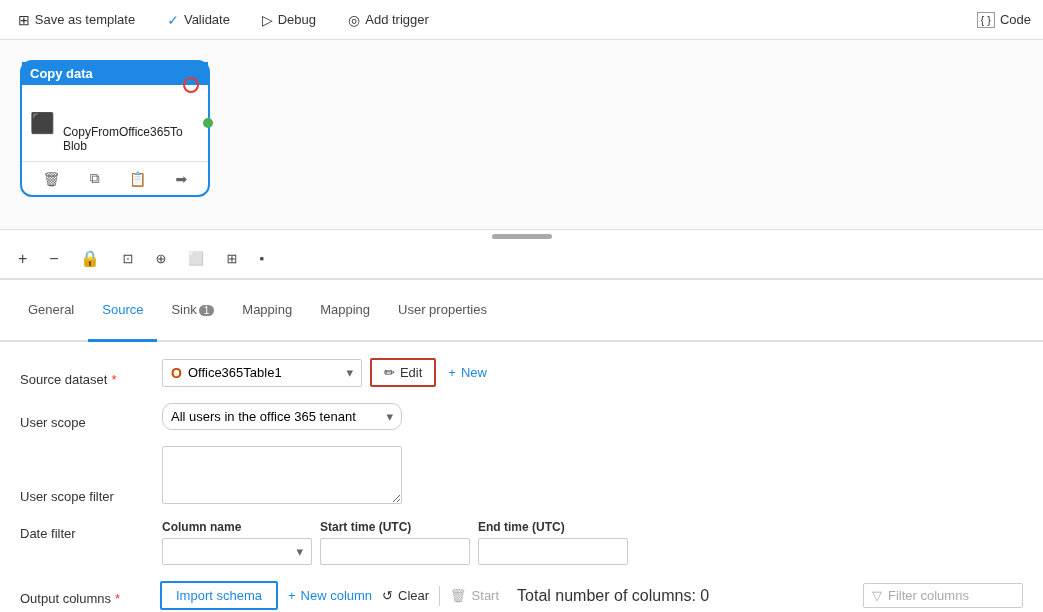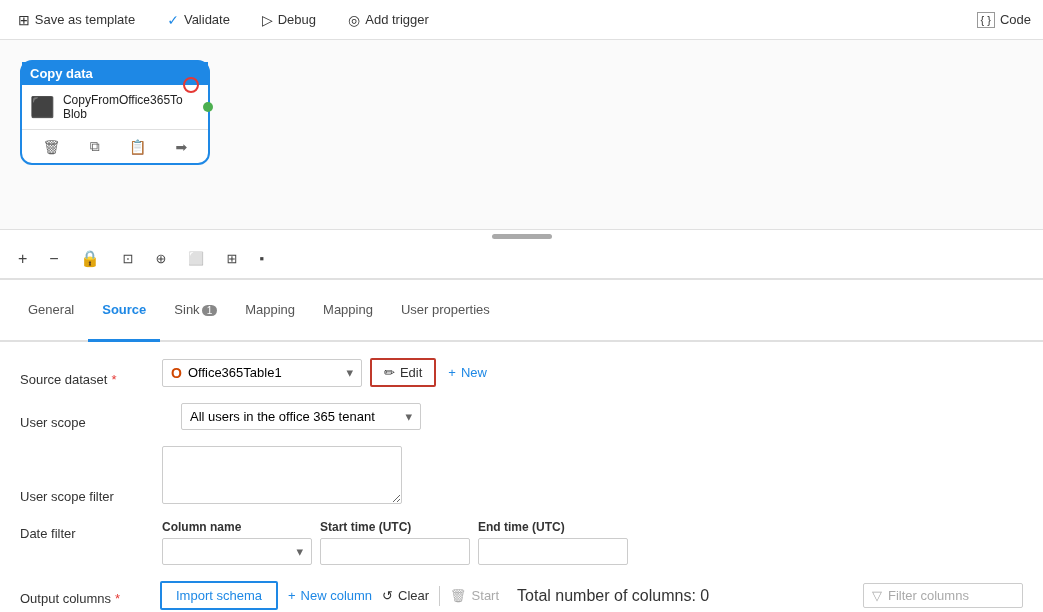--- a/index.html
+++ b/index.html
@@ -31,21 +31,21 @@
       border: 2px solid #1e88e5; background: #fff; width: 190px;
       border-radius: 12px;
     }
     .node-header {
       background: #1e88e5; color: #fff; padding: 4px 8px; font-size: 12px; font-weight: 600;
     }
     .node-body {
       padding: 8px; display: flex; align-items: center; gap: 8px;
     }
     .node-icon { font-size: 20px; color: #555; }
-    .node-title { font-size: 12px; font-weight: 500; color: #222; }
+    .node-title { font-size: 12px; font-weight: 500; color: #222; margin-top: 32px; }
     .node-dot {
       width: 10px; height: 10px; background: #4caf50; border-radius: 50%;
       position: absolute; right: -5px; top: 50%; transform: translateY(-50%);
     }
     .node-actions {
       display: flex; align-items: center; justify-content: space-around;
       border-top: 1px solid #e0e0e0; padding: 6px;
     }
     .node-action-btn { background: none; border: none; cursor: pointer; color: #666; font-size: 14px; padding: 2px 6px; }
     .red-circle {
@@ -64,21 +64,21 @@
 
     
     .tabs {
       display: flex; align-items: center; border-bottom: 2px solid #e0e0e0;
       padding: 0 14px; background: #fff; position: relative;
     }
     .tab {
       padding: 22px 14px; cursor: pointer; color: #555; font-size: 13px;
       border-bottom: 3px solid transparent; margin-bottom: -2px;
     }
-    .tab.active { color: #1e88e5; border-bottom: 3px solid #1e88e5; font-weight: 700; }
+    .tab.active { color: #1e88e5; border-bottom: 3px solid #1e88e5; font-weight: 400; }
     .tab .badge {
       display: inline-block; background: #888; color: #fff;
       border-radius: 8px; font-size: 10px; padding: 0 5px; margin-left: 2px;
     }
 
     
     .form-area {
       background: #fff; padding: 16px 20px; overflow-y: auto;
       height: calc(612px - 40px - 190px - 40px - 42px);
     }
@@ -102,22 +102,22 @@
       display: flex; align-items: center; gap: 5px; padding: 5px 12px;
       border: 2px solid #c0392b; color: #333; background: #fff; cursor: pointer;
       border-radius: 2px; font-size: 13px;
     }
     .new-btn {
       display: flex; align-items: center; gap: 5px; background: none;
       border: none; color: #1e88e5; cursor: pointer; font-size: 13px; padding: 5px 4px;
     }
     .user-scope-select {
       display: flex; align-items: center; border: 1px solid #ccc;
-      border-radius: 2px; background: #fff; padding: 5px 8px;
-      cursor: pointer; gap: 6px; min-width: 240px; margin-left: 19px;
+      border-radius: 10px; background: #fff; padding: 5px 8px;
+      cursor: pointer; gap: 6px; min-width: 240px;
     }
     .user-scope-select .select-arrow { margin-left: auto; color: #666; }
     .filter-textarea {
       border: 1px solid #ccc; border-radius: 2px; resize: vertical;
       width: 240px; height: 58px; padding: 6px; font-size: 13px; color: #333;
     }
     .date-filter-row {
       display: flex; align-items: flex-start; margin-bottom: 16px; gap: 12px;
     }
     .date-sub-group { display: flex; align-items: flex-start; gap: 8px; }

